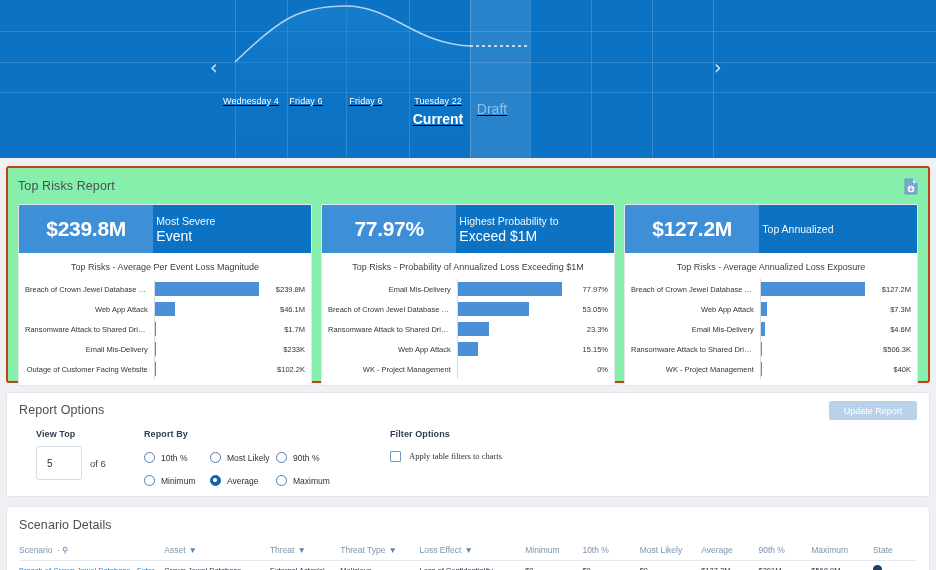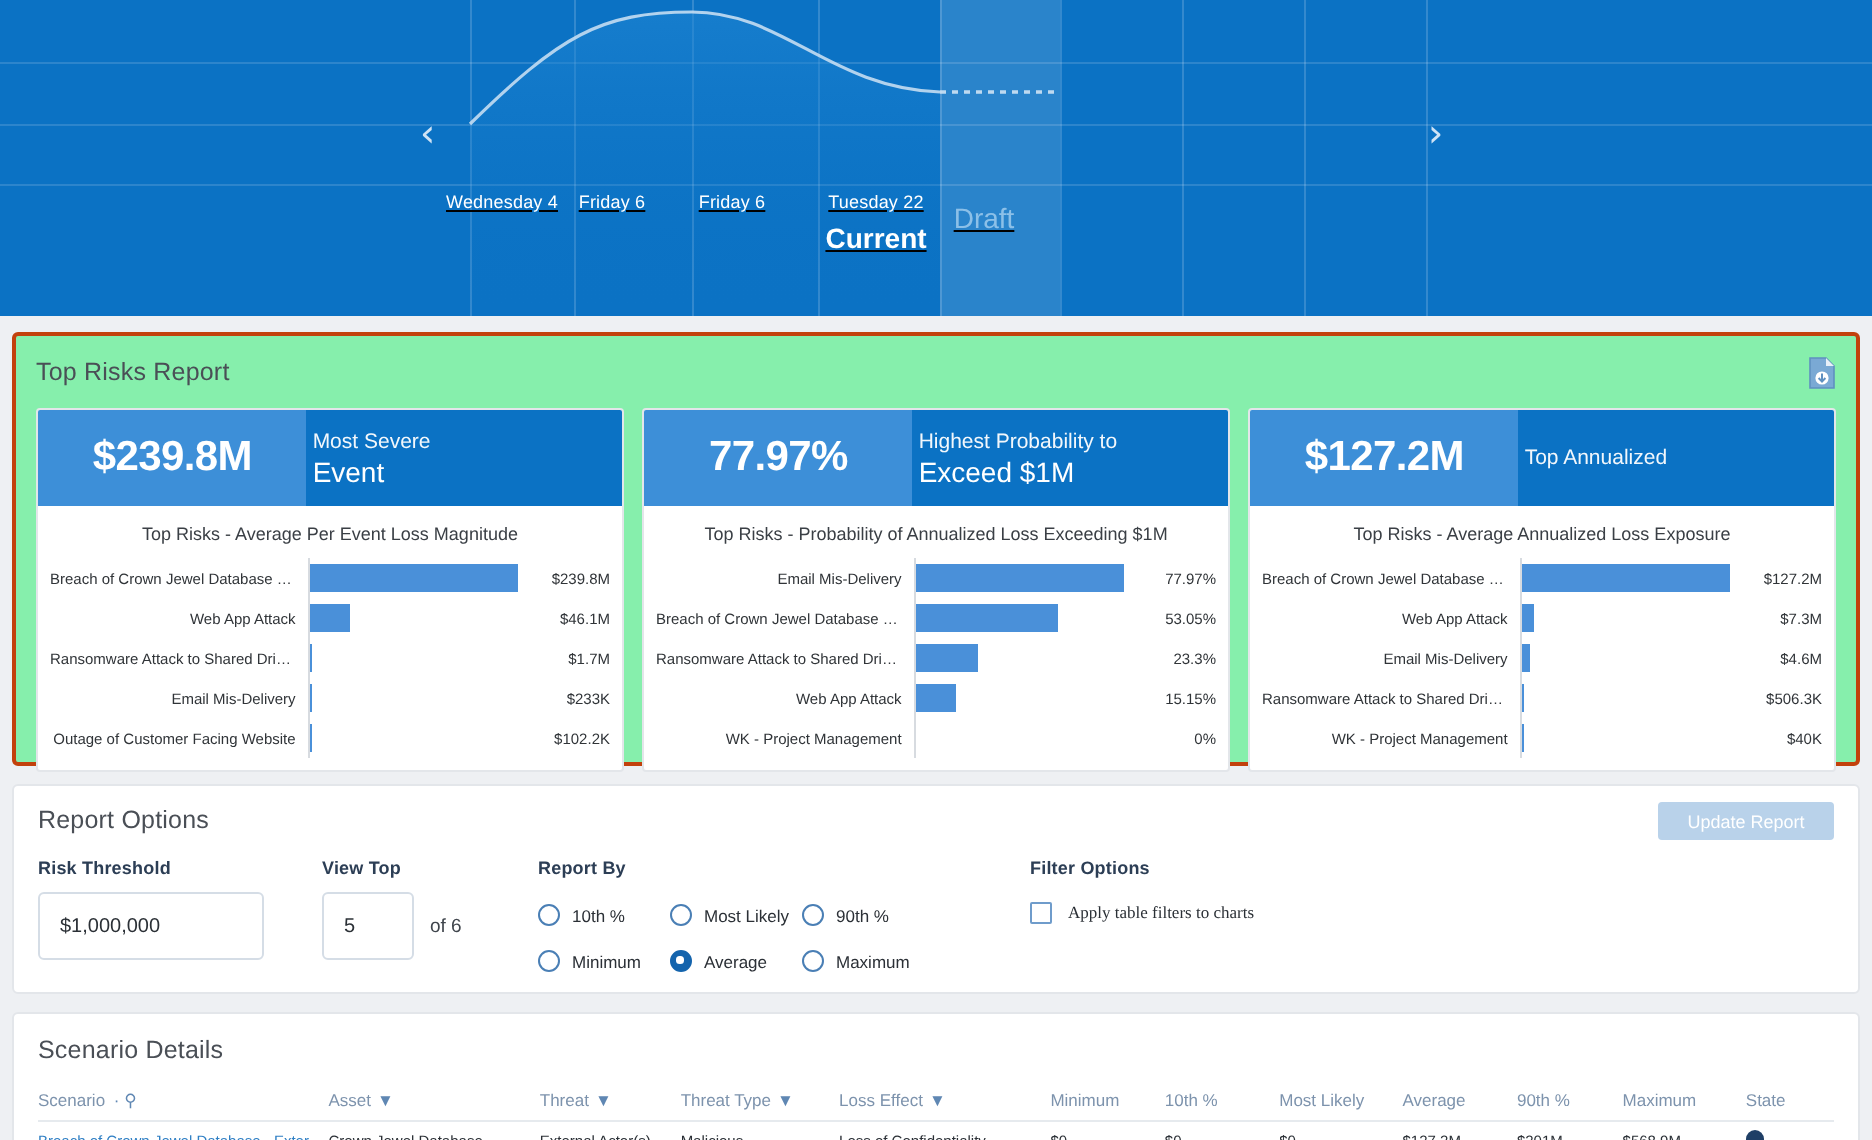--- a/index.html
+++ b/index.html
@@ -403,24 +403,20 @@
 
   </div>
 </div>
 
 <div class="options-panel">
   <div class="section-title">Report Options</div>
   <div class="update-btn">Update Report</div>
 
   <div class="opt-grid">
 
-    <div class="col-threshold">
-      <div class="opt-field-label">Risk Threshold</div>
-      <div class="text-input">$1,000,000</div>
-    </div>
 
     <div class="col-viewtop">
       <div class="opt-field-label">View Top</div>
       <div class="viewtop-row">
         <div class="text-input">5</div>
         <div class="of-n">of 6</div>
       </div>
     </div>
 
     <div class="col-reportby">

